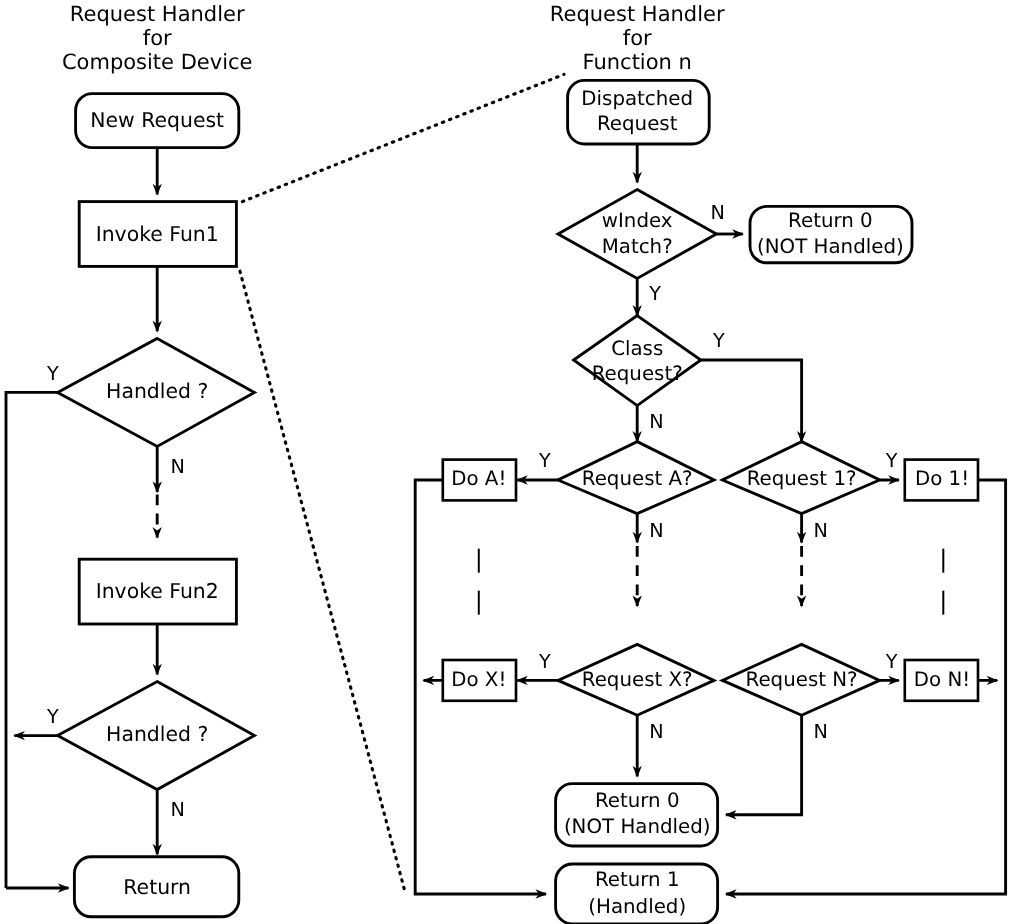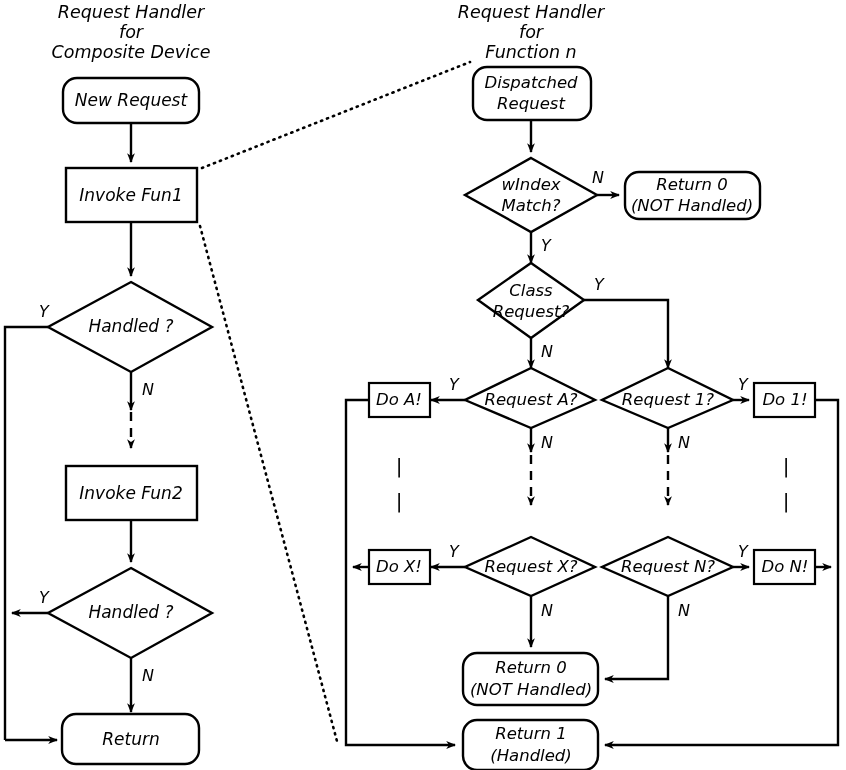--- a/index.html
+++ b/index.html
@@ -1,21 +1,21 @@
 <!DOCTYPE html>
 <html><head>
 <meta charset="utf-8">
 <style>
   html,body{margin:0;padding:0;background:#ffffff;}
   body{
     width:846px;height:770px;overflow:hidden;
     font-family:"DejaVu Sans","Liberation Sans",sans-serif;
     color:#000;
   }
-  #stage{position:relative;width:846px;height:600px;font-style:italic;}
+  #stage{position:relative;width:846px;height:600px;}
   svg#flow{position:absolute;left:0;top:0;width:846px;height:770px;display:block;}
   .shape{fill:#ffffff;stroke:#000000;stroke-width:2.4;}
   .shape-thin{fill:#ffffff;stroke:#000000;stroke-width:2.2;}
   .edge{stroke:#000000;stroke-width:2.4;fill:none;}
   .edge-dash{stroke:#000000;stroke-width:2.4;fill:none;stroke-dasharray:9 7;}
   .connector-dotted{stroke:#000000;stroke-width:2.6;fill:none;stroke-dasharray:1.2 5.2;stroke-linecap:round;}
   .lbl{font-family:"DejaVu Sans","Liberation Sans",sans-serif;fill:#000;}
   .node-text{font-size:17px;text-anchor:middle;dominant-baseline:middle;}
   .node-text-sm{font-size:16.5px;text-anchor:middle;dominant-baseline:middle;}
   .title-text{font-size:17.5px;text-anchor:middle;dominant-baseline:middle;}

